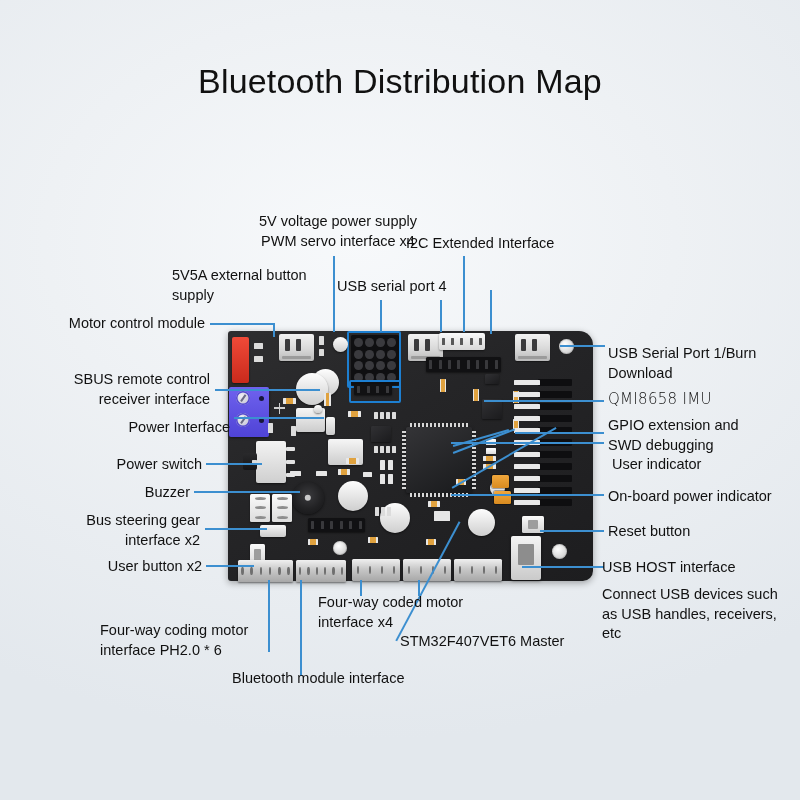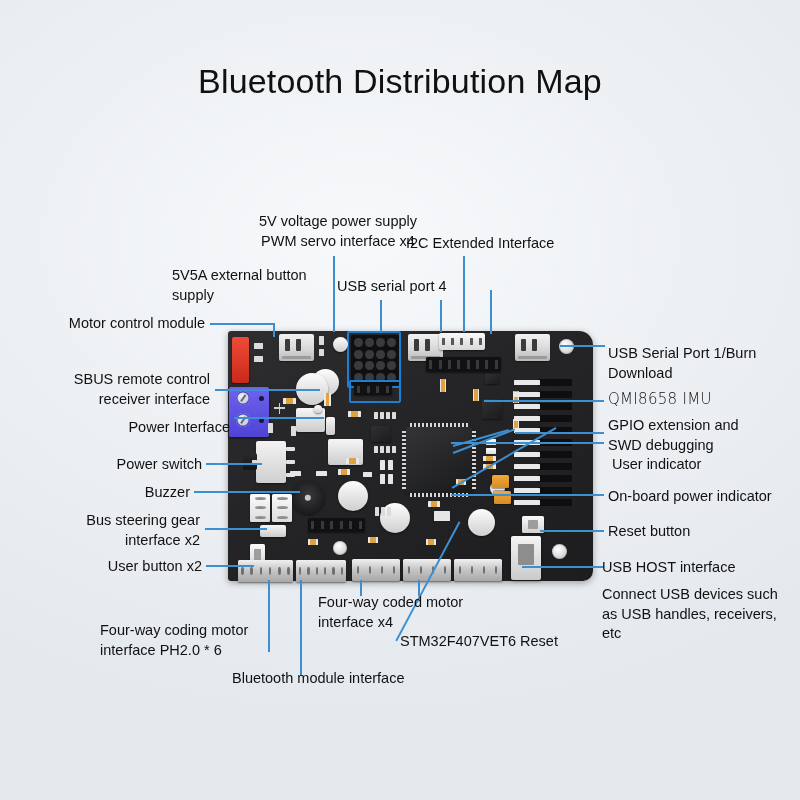--- a/index.html
+++ b/index.html
@@ -535,16 +535,16 @@
   <div class="lbl l" style="left:608px;top:522px;width:185px;">Reset button</div>
   <div class="lbl l" style="left:602px;top:558px;width:195px;">USB HOST interface</div>
   <div class="lbl l" style="left:602px;top:585px;width:196px;">Connect USB devices such
 as USB handles, receivers,
 etc</div>
 
   <div class="lbl l" style="left:100px;top:621px;width:230px;">Four-way coding motor
 interface PH2.0 * 6</div>
   <div class="lbl l" style="left:318px;top:593px;width:220px;">Four-way coded motor
 interface x4</div>
-  <div class="lbl l" style="left:400px;top:632px;width:230px;">STM32F407VET6 Reset</div>
+  <div class="lbl l" style="left:400px;top:632px;width:230px;">STM32F407VET6 Master</div>
   <div class="lbl l" style="left:232px;top:669px;width:260px;">Bluetooth module interface</div>
 
 </div>
 
 </body></html>

